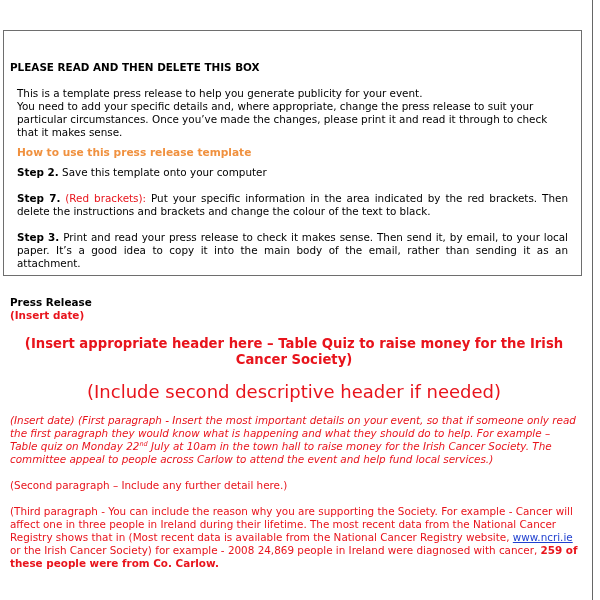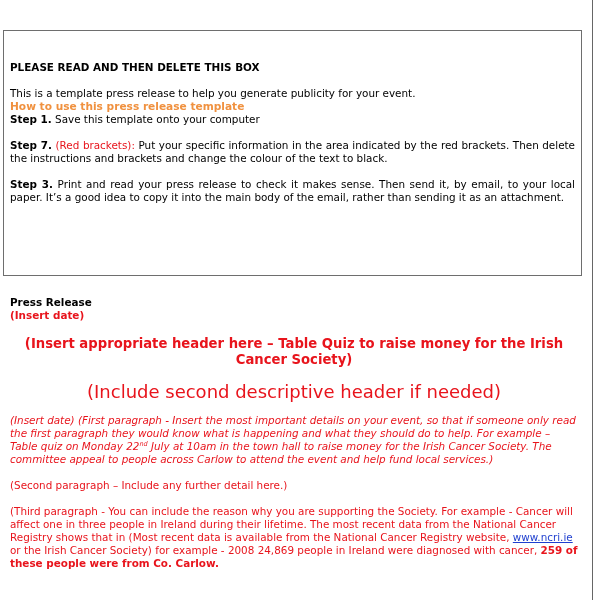--- a/index.html
+++ b/index.html
@@ -12,21 +12,21 @@
     }
     .box {
       position: absolute; left: 3px; top: 30px; width: 579px; height: 246px;
       border: 1px solid #6e6e6e; box-sizing: border-box;
       padding: 0 6px;
       font-size: 10.4px; line-height: 13px;
     }
     .box-title {
       text-align: left; font-weight: bold; margin-top: 30px; margin-bottom: 13px;
     }
-    .box p { margin: 0; }
+    .box p { margin: 7px; }
     .intro { margin-bottom: 13px; }
     .howto { color: #f0913f; font-weight: bold; font-size: 10.6px; margin: 0 0 13px 0; }
     .step { text-align: justify; margin-bottom: 13px !important; }
     .step b { font-weight: bold; }
     .red { color: #e8141c; }
     .content {
       position: absolute; left: 10px; top: 296px; width: 568px;
       font-size: 10.4px; line-height: 13px;
     }
     .pr-label { font-weight: bold; margin: 0; }
@@ -47,24 +47,25 @@
   </style>
 </head>
 <body>
 
 <div class="page-edge"></div>
 
 <div class="box">
   <div class="box-title">PLEASE READ AND THEN DELETE THIS BOX</div>
   <p class="intro">
     <span>This is a template press release to help you generate publicity for your event.</span><br>
+    <span>You need to add your specific details and, where appropriate, change the press release to suit your particular circumstances. Once you’ve made the changes, please print it and read it through to check that it makes sense.</span>
   </p>
   <p class="howto">How to use this press release template</p>
   <p class="step">
-    <b>Step 1.</b><span> Save this template onto your computer</span>
+    <b>Step 2.</b><span> Save this template onto your computer</span>
   </p>
   <p class="step">
     <b>Step 7.</b><span class="red"> (Red brackets):</span><span> Put your specific information in the area indicated by the red brackets. Then delete the instructions and brackets and change the colour of the text to black.</span>
   </p>
   <p class="step">
     <b>Step 3.</b><span> Print and read your press release to check it makes sense. Then send it, by email, to your local paper.  It’s a good idea to copy it into the main body of the email, rather than sending it as an attachment.</span>
   </p>
 </div>
 
 <div class="content">

